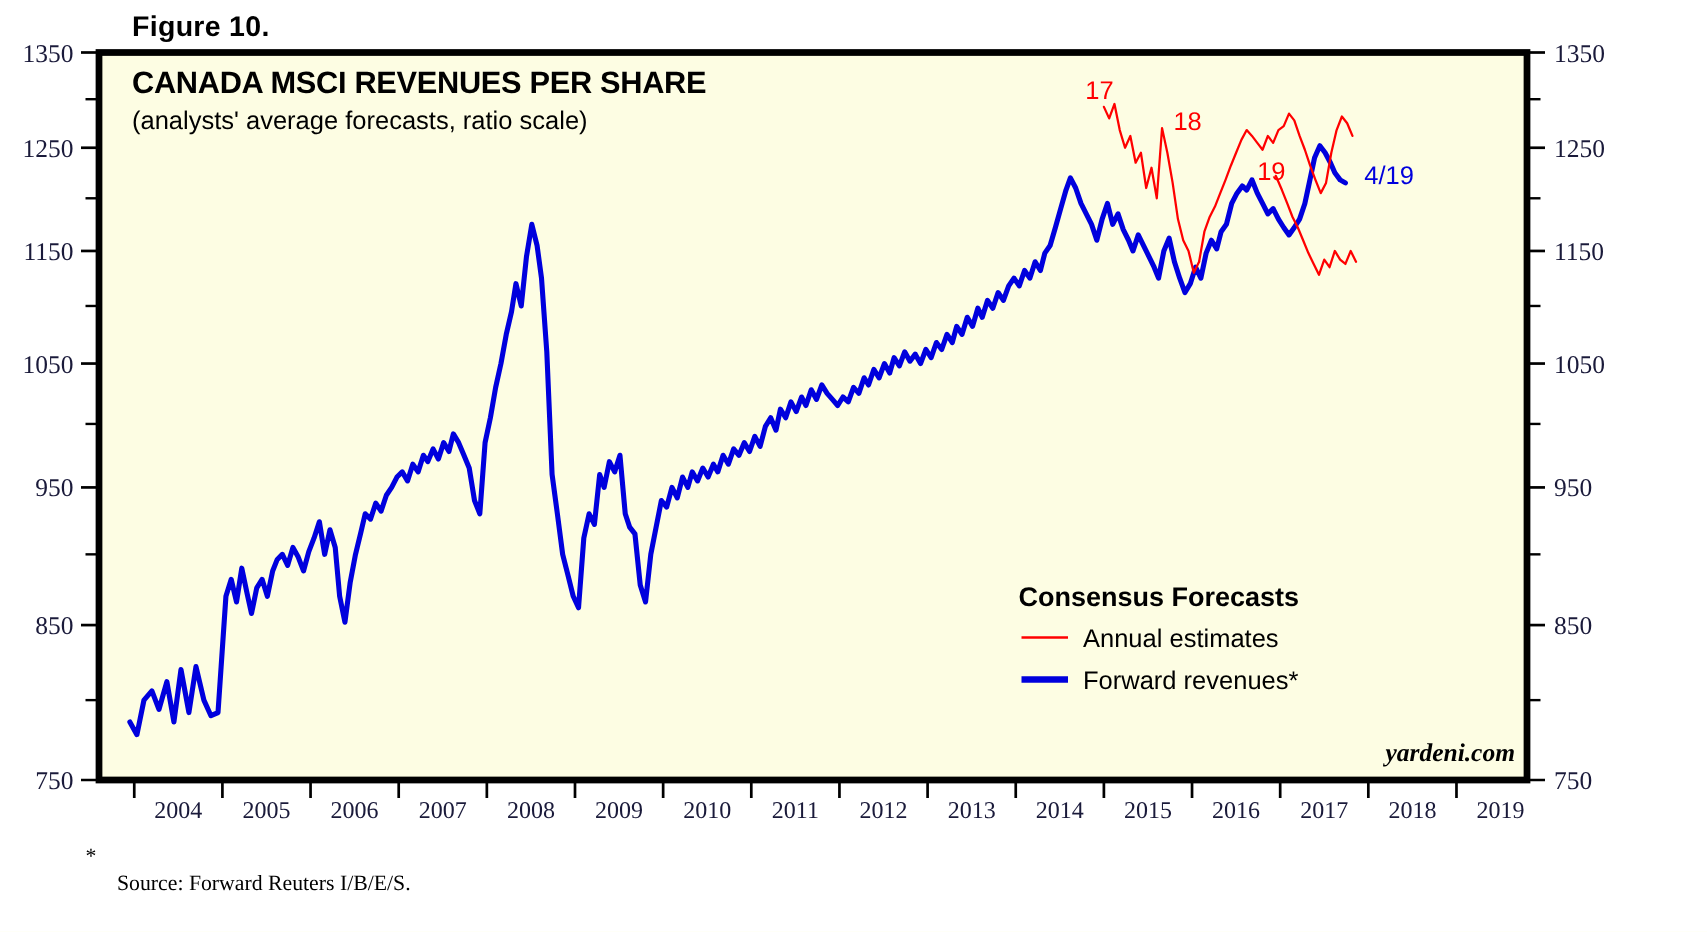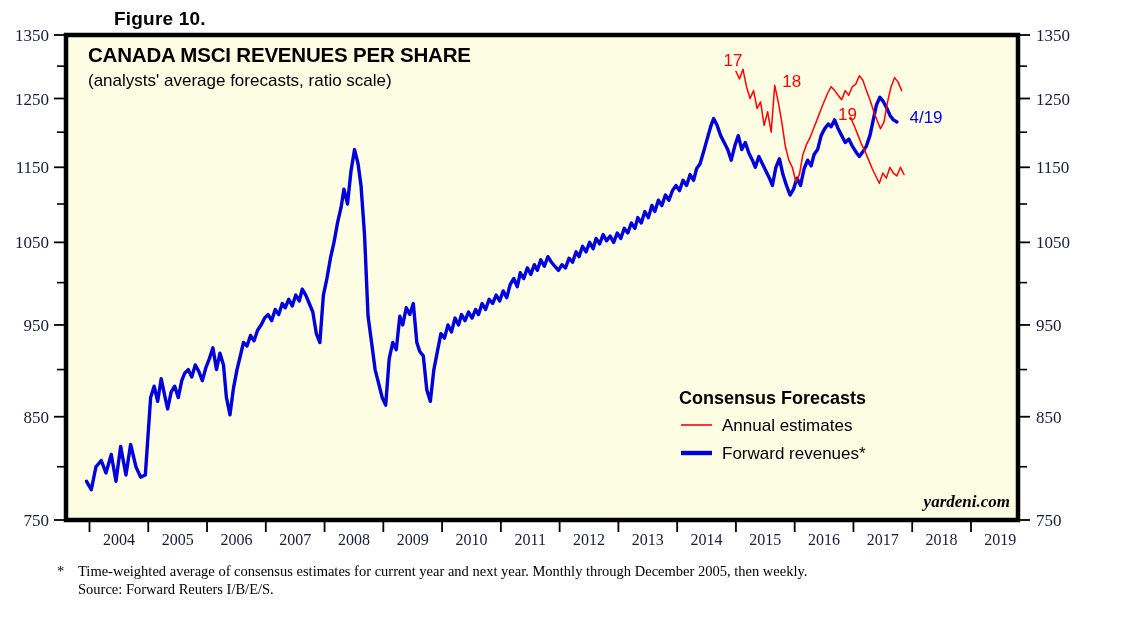--- a/index.html
+++ b/index.html
@@ -22,21 +22,20 @@
   }
   .fig-label {
     position: absolute;
     left: 88px;
     top: 8px;
     font-family: "Liberation Sans", sans-serif;
     font-weight: bold;
     font-size: 19px;
     color: #000000;
     letter-spacing: 0.2px;
-    margin-left: 26px;
   }
   #chart-svg {
     position: absolute;
     left: 0;
     top: 0;
   }
   .axis-tick-label {
     font-family: "Liberation Serif", serif;
     font-size: 17px;
     fill: #1a1a3a;
@@ -214,16 +213,15 @@
       <line x1="681" y1="425" x2="712" y2="425" stroke="#ff0000" stroke-width="1.6"></line>
       <text class="legend-label" x="722" y="431">Annual estimates</text>
       <line x1="681" y1="453" x2="712" y2="453" stroke="#0000dd" stroke-width="4.4"></line>
       <text class="legend-label" x="722" y="459">Forward revenues*</text>
     </g>
 
     <text id="watermark-text" class="watermark" x="1010" y="507" text-anchor="end">yardeni.com</text>
   </svg>
 
   <div class="footnote footnote-star">*</div>
-  <div class="footnote footnote-l1">Time-weighted average of consensus estimates for current year and next year. Monthly through December 2005, then weekly.</div>
   <div class="footnote footnote-l2">Source: Forward Reuters I/B/E/S.</div>
 
 </div>
 
 </body></html>

